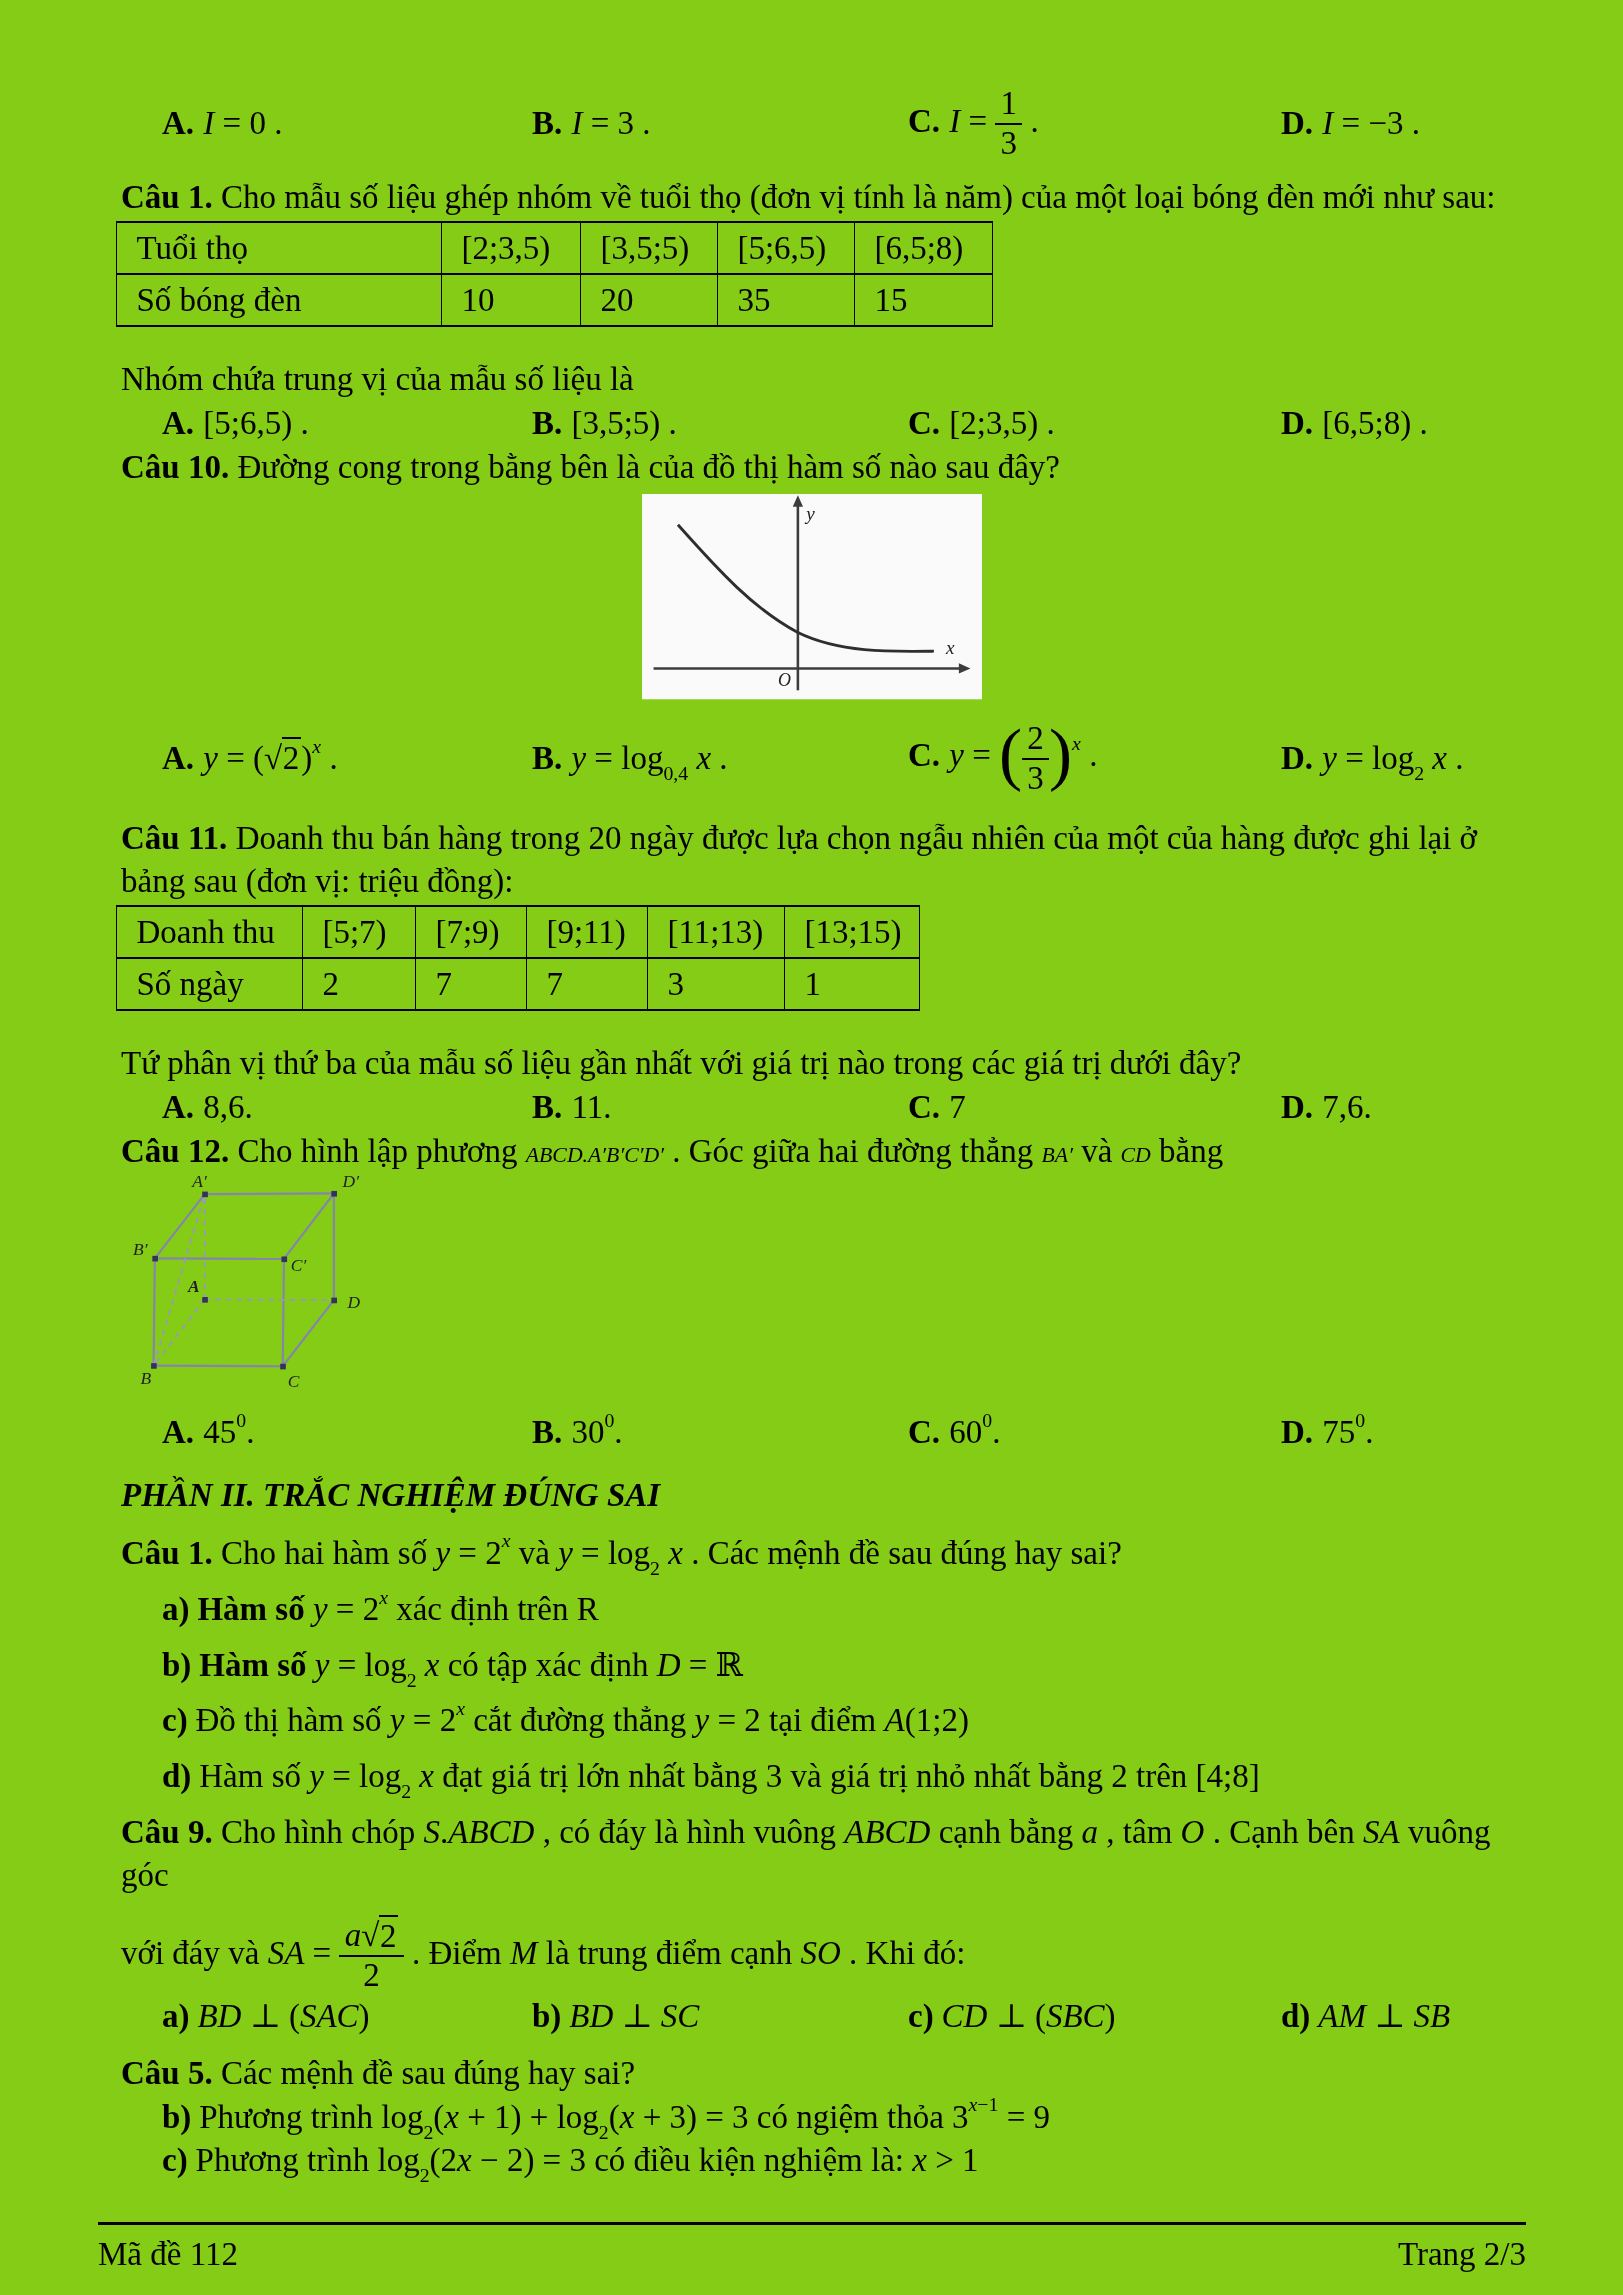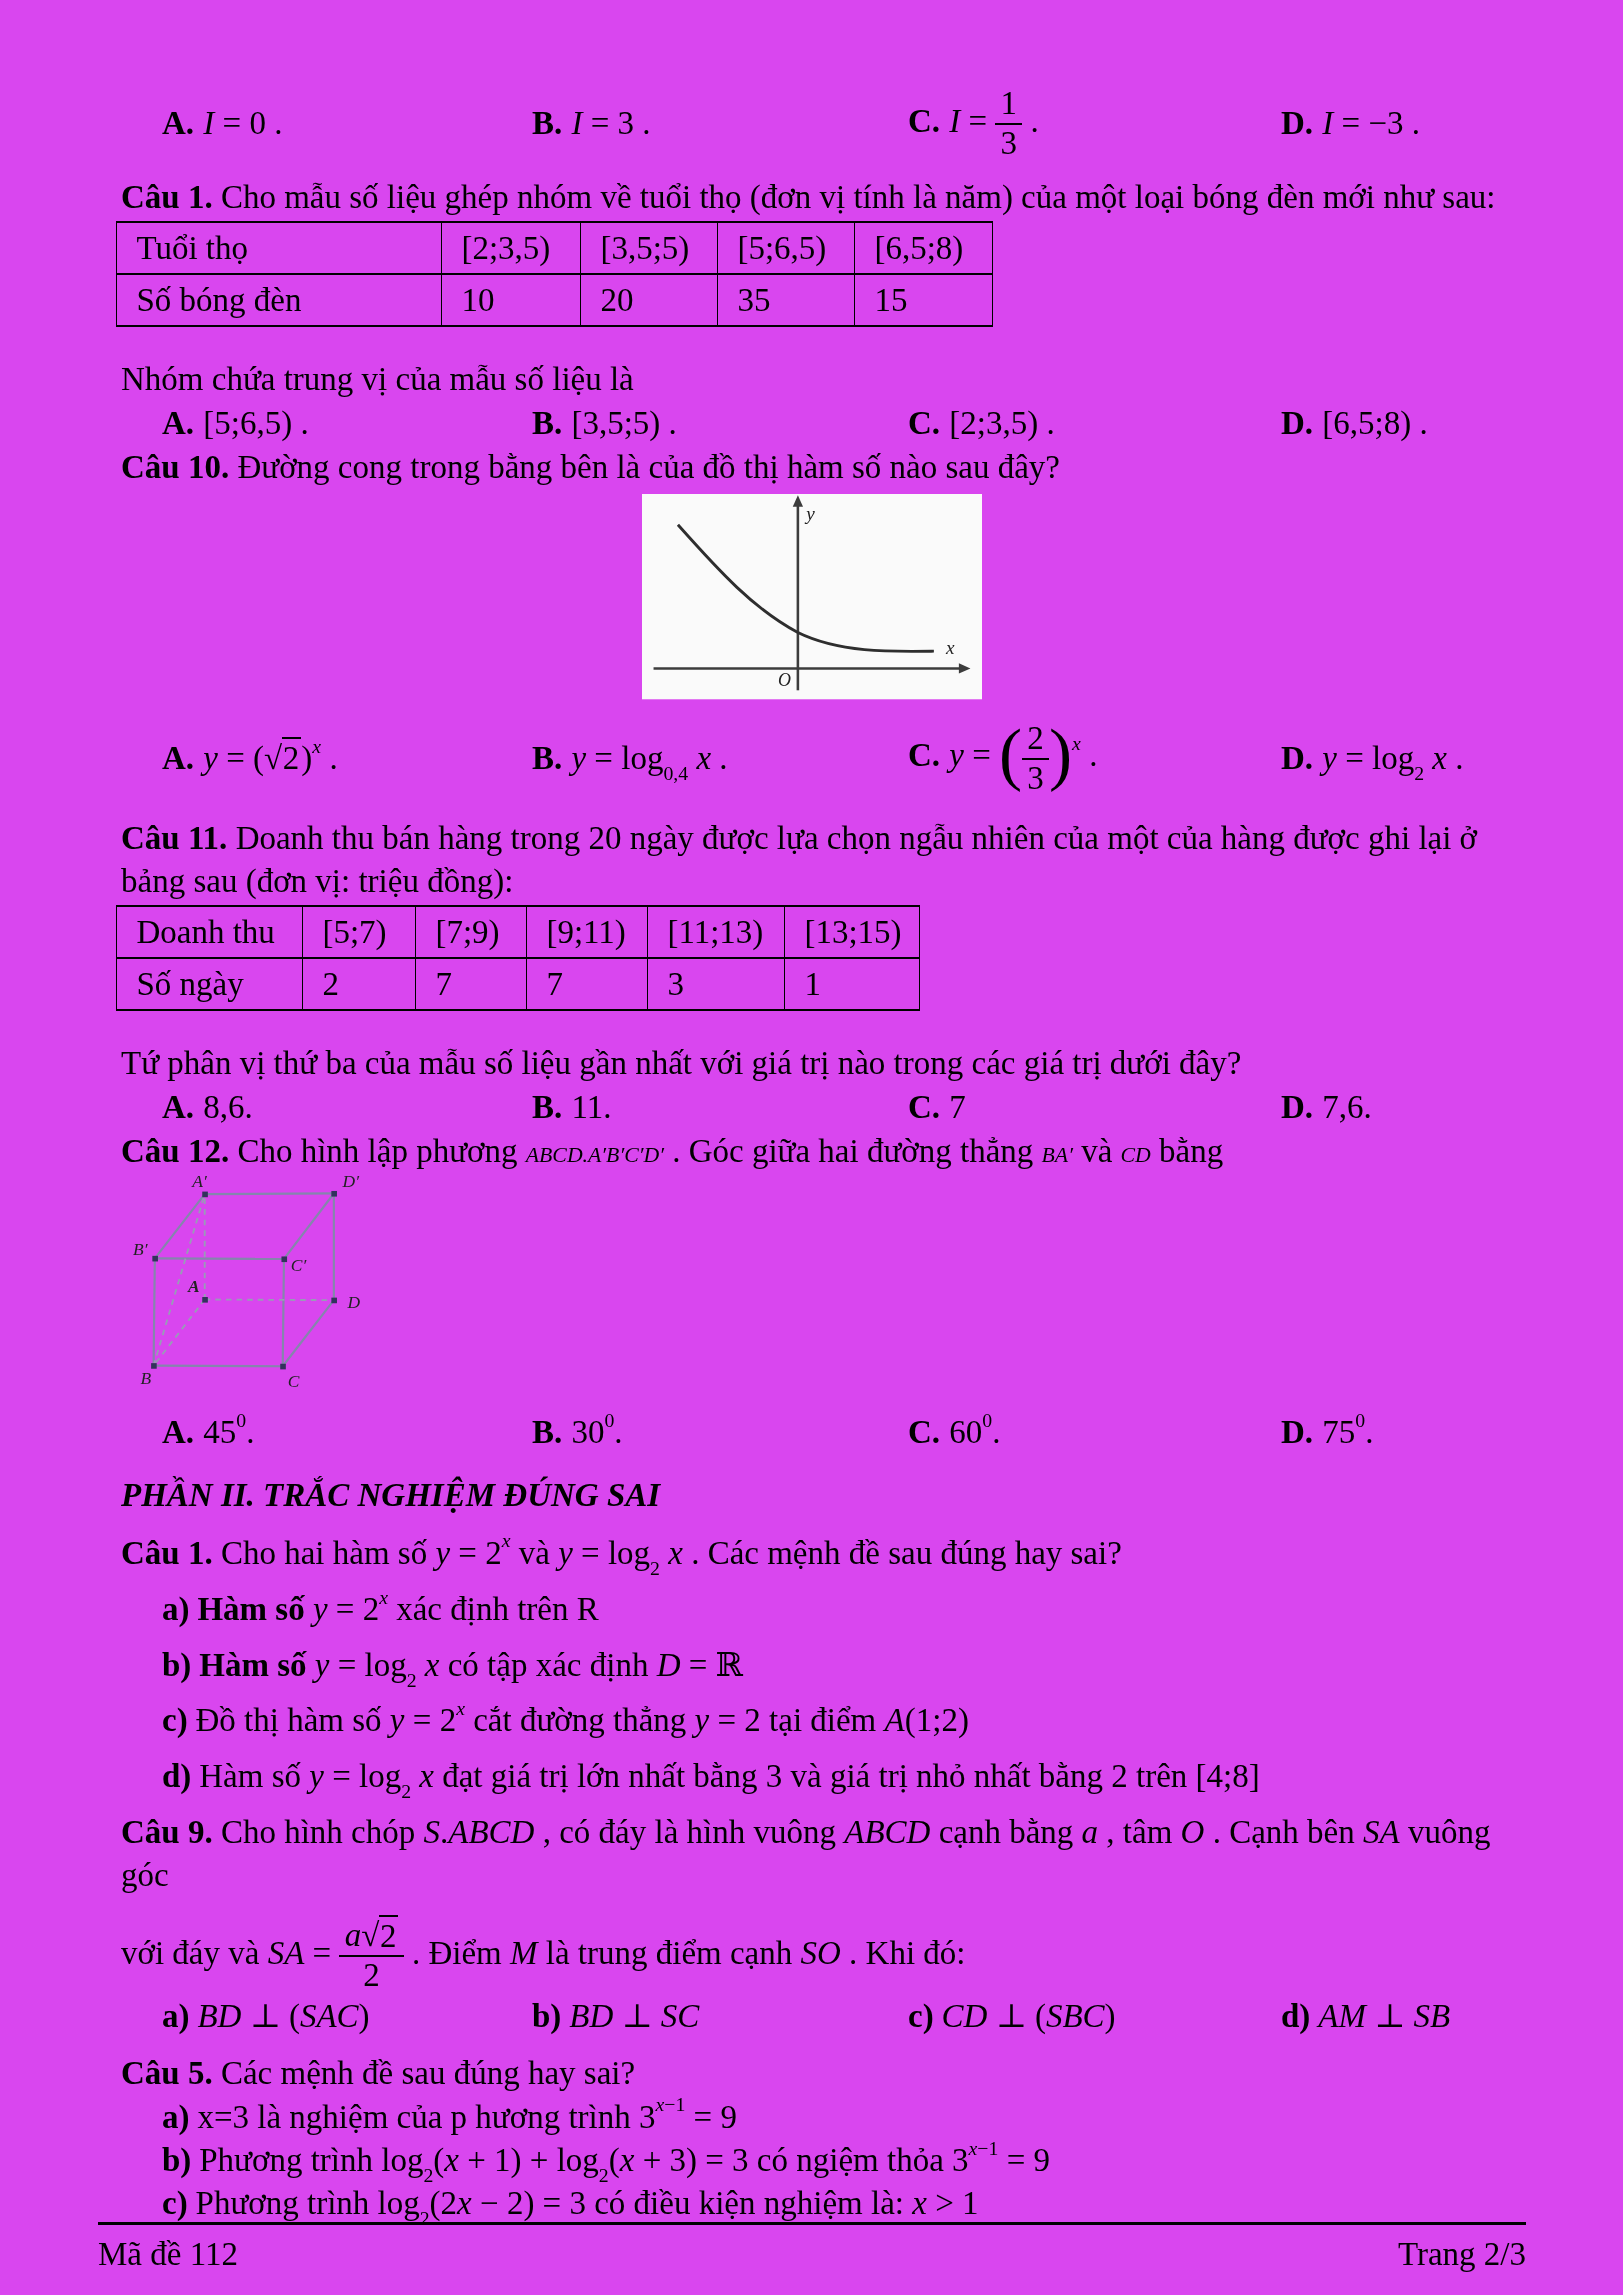--- a/index.html
+++ b/index.html
@@ -1,19 +1,19 @@
 <!DOCTYPE html>
 <html style="font-size:10.5px"><head>
 <meta charset="utf-8">
 <style>
   html,body{margin:0;padding:0;background:#888;}
   .sheet{
     position:relative;
     width:1623px;height:2295px;
-    background:#d946ef;
+    background:#84cc16;
     font-family:"Liberation Serif","DejaVu Serif",serif;
     font-size:33px;color:#000;
     overflow:hidden;
   }
   .content{padding:86px 121px 0 121px;}
   p{margin:0;line-height:1.3;}
   b{font-weight:bold;}
   i{font-style:italic;}
   .qno{font-weight:bold;}
   .mt-xs{margin-top:21px;}  .mt-s{margin-top:2px;}
@@ -252,21 +252,20 @@
     <p class="mt-xs">với đáy và  <i>SA</i> = <span class="frac"><span class="num"><i>a</i><span class="sqrt"><span class="rad">√</span><span class="radicand">2</span></span></span><span class="den">2</span></span> . Điểm  <i>M</i>  là trung điểm cạnh  <i>SO</i> . Khi đó:</p>
 
     <div class="itemrow mt-s">
       <span><span class="ik">a)</span><span><i>BD</i> ⊥ (<i>SAC</i>)</span></span>
       <span><span class="ik">b)</span><span><i>BD</i> ⊥ <i>SC</i></span></span>
       <span><span class="ik">c)</span><span><i>CD</i> ⊥ (<i>SBC</i>)</span></span>
       <span><span class="ik">d)</span><span><i>AM</i> ⊥ <i>SB</i></span></span>
     </div>
 
     <p class="mt-m"><b class="qno">Câu 5.</b> <span>Các mệnh đề sau đúng hay sai?</span></p>
-    <p class="tfitem mt-s"><span class="ik">a)</span><span>x=3 là nghiệm của p hương trình  3<sup><i>x</i>−1</sup> = 9</span></p>
     <p class="tfitem mt-s"><span class="ik">b)</span><span>Phương trình  log<sub>2</sub>(<i>x</i> + 1) + log<sub>2</sub>(<i>x</i> + 3) = 3  có  ngiệm thỏa  3<sup><i>x</i>−1</sup> = 9</span></p>
     <p class="tfitem mt-s"><span class="ik">c)</span><span>Phương trình  log<sub>2</sub>(2<i>x</i> − 2) = 3  có điều kiện nghiệm là:  <i>x</i> &gt; 1</span></p>
 
   </div>
 
   <div class="footer">
     <span>Mã đề 112</span>
     <span>Trang 2/3</span>
   </div>
 </div>

